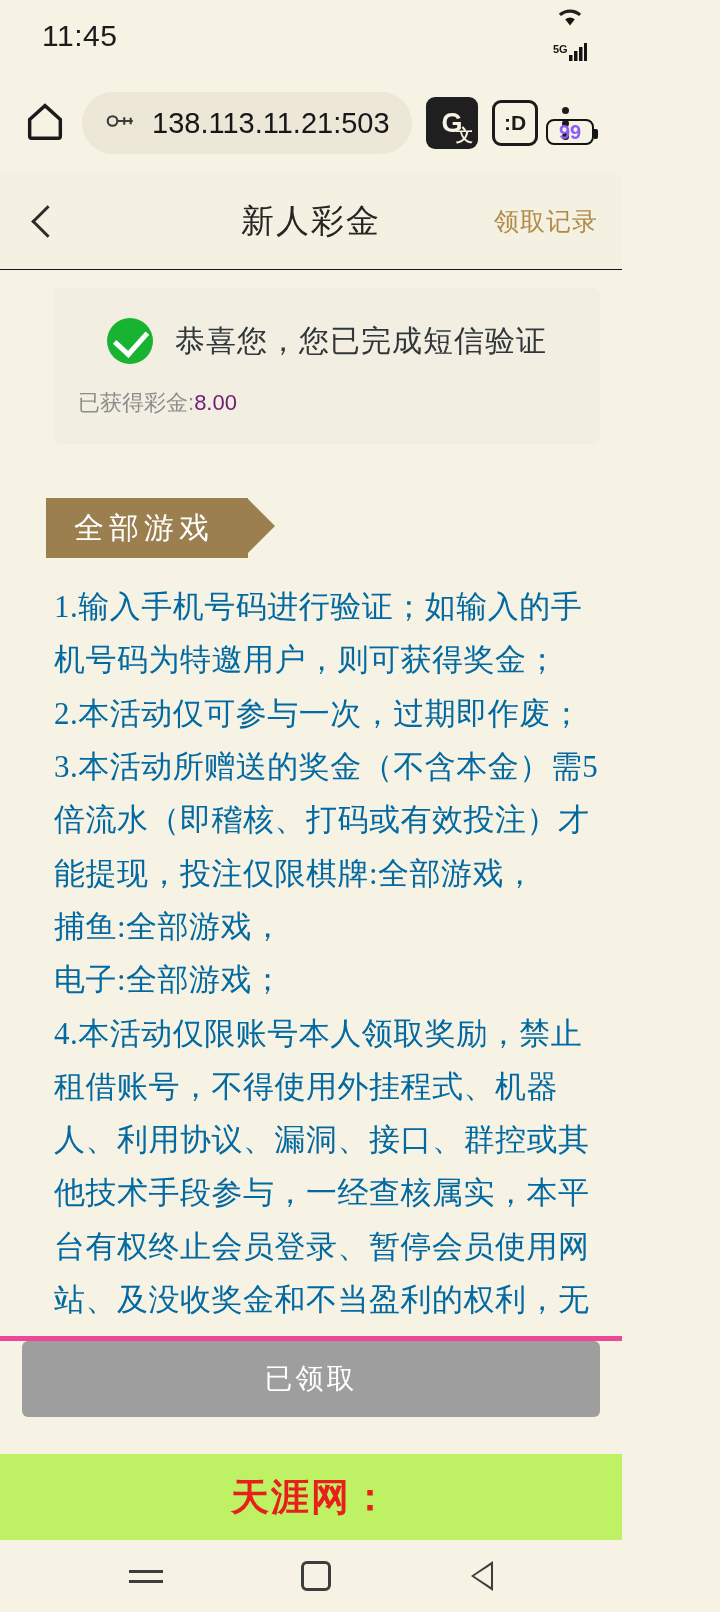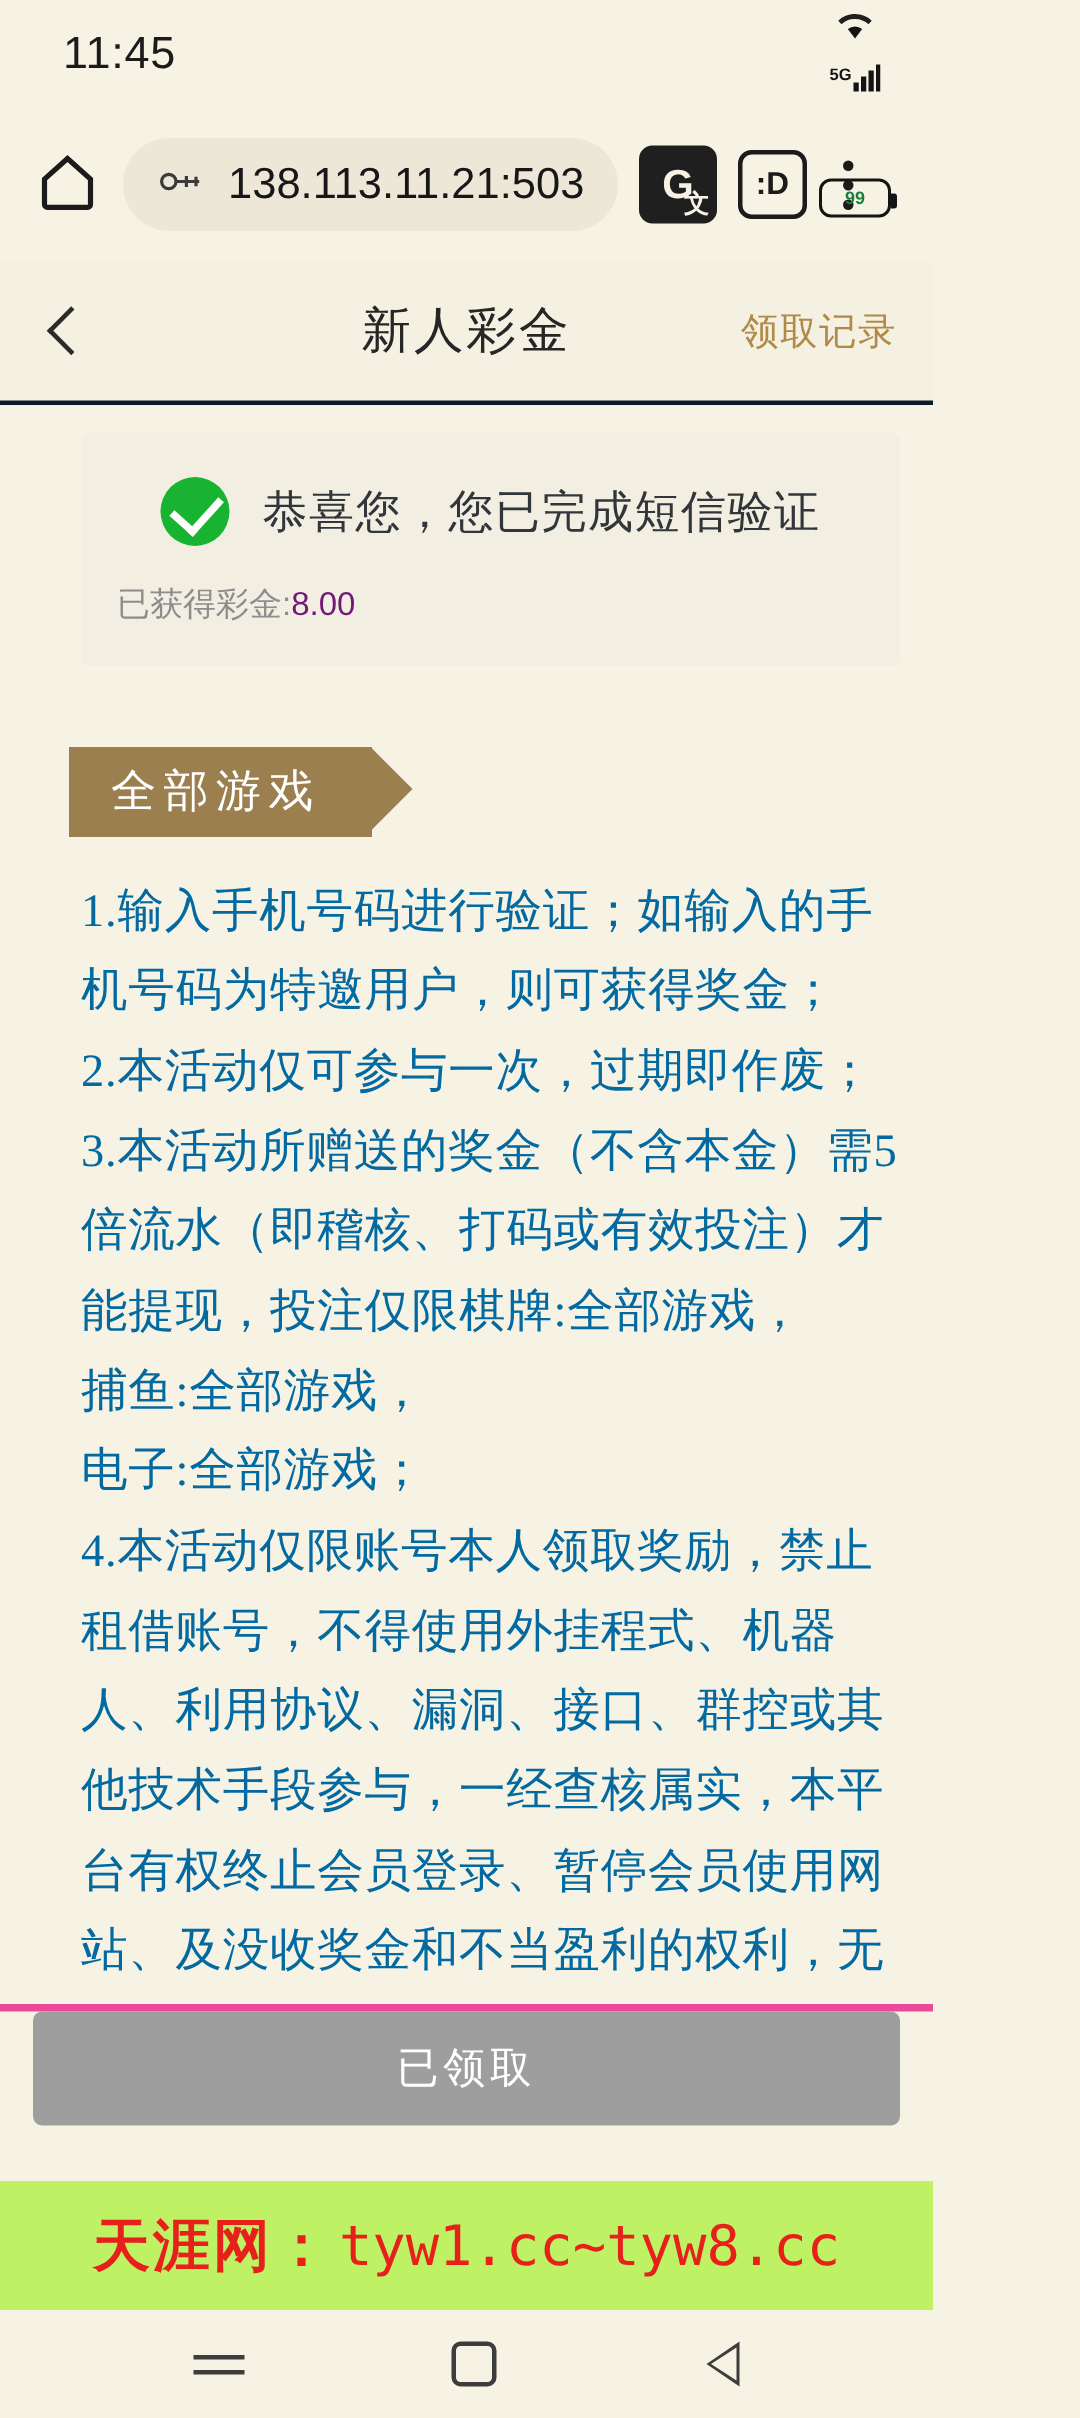--- a/index.html
+++ b/index.html
@@ -60,21 +60,21 @@
     display: flex; align-items: center; justify-content: center;
     position: relative;
   }
   .battery:after {
     content: "";
     position: absolute; right: -6px; top: 8px;
     width: 4px; height: 10px;
     background: #141414;
     border-radius: 0 2px 2px 0;
   }
-  .battery span { font-size: 12px; font-weight: bold; color: #15803d; }
+  .battery span { font-size: 20px; font-weight: bold; color: #8b5cf6; }
 
   
   .browserbar {
     height: 102px;
     flex: 0 0 102px;
     background: #f6f2e4;
     display: flex;
     align-items: center;
     padding: 0 26px 0 22px;
     gap: 14px;
@@ -123,21 +123,21 @@
     color: #1b1b1b;
   }
   .menu-dots { display: flex; flex-direction: column; gap: 6px; padding: 0 10px; }
   .menu-dots i { width: 7px; height: 7px; border-radius: 50%; background: #1b1b1b; display: block; }
 
   
   .pageheader {
     height: 96px;
     flex: 0 0 96px;
     background: #f4f0e2;
-    border-bottom: 3px solid #0f172a;
+    border-bottom: 1px solid #0f172a;
     display: flex;
     align-items: center;
     padding: 0 24px;
     position: relative;
   }
   .back-chevron {
     width: 40px; height: 40px;
     display: flex; align-items: center; justify-content: center;
   }
   .back-chevron:before {
@@ -430,21 +430,20 @@
     </div>
 
   </div>
 
   <div class="bottombar">
     <button class="claim-btn">已领取</button>
   </div>
 
   <div class="watermark">
     <span class="wm-cn">天涯网：</span>
-    <span class="wm-url">tyw1.cc~tyw8.cc</span>
   </div>
 
   <div class="navbar">
     <span class="nav-recent">
         <i></i>
         <i></i>
       </span>
     <span class="nav-home"></span>
     <span class="nav-back"></span>
   </div>

